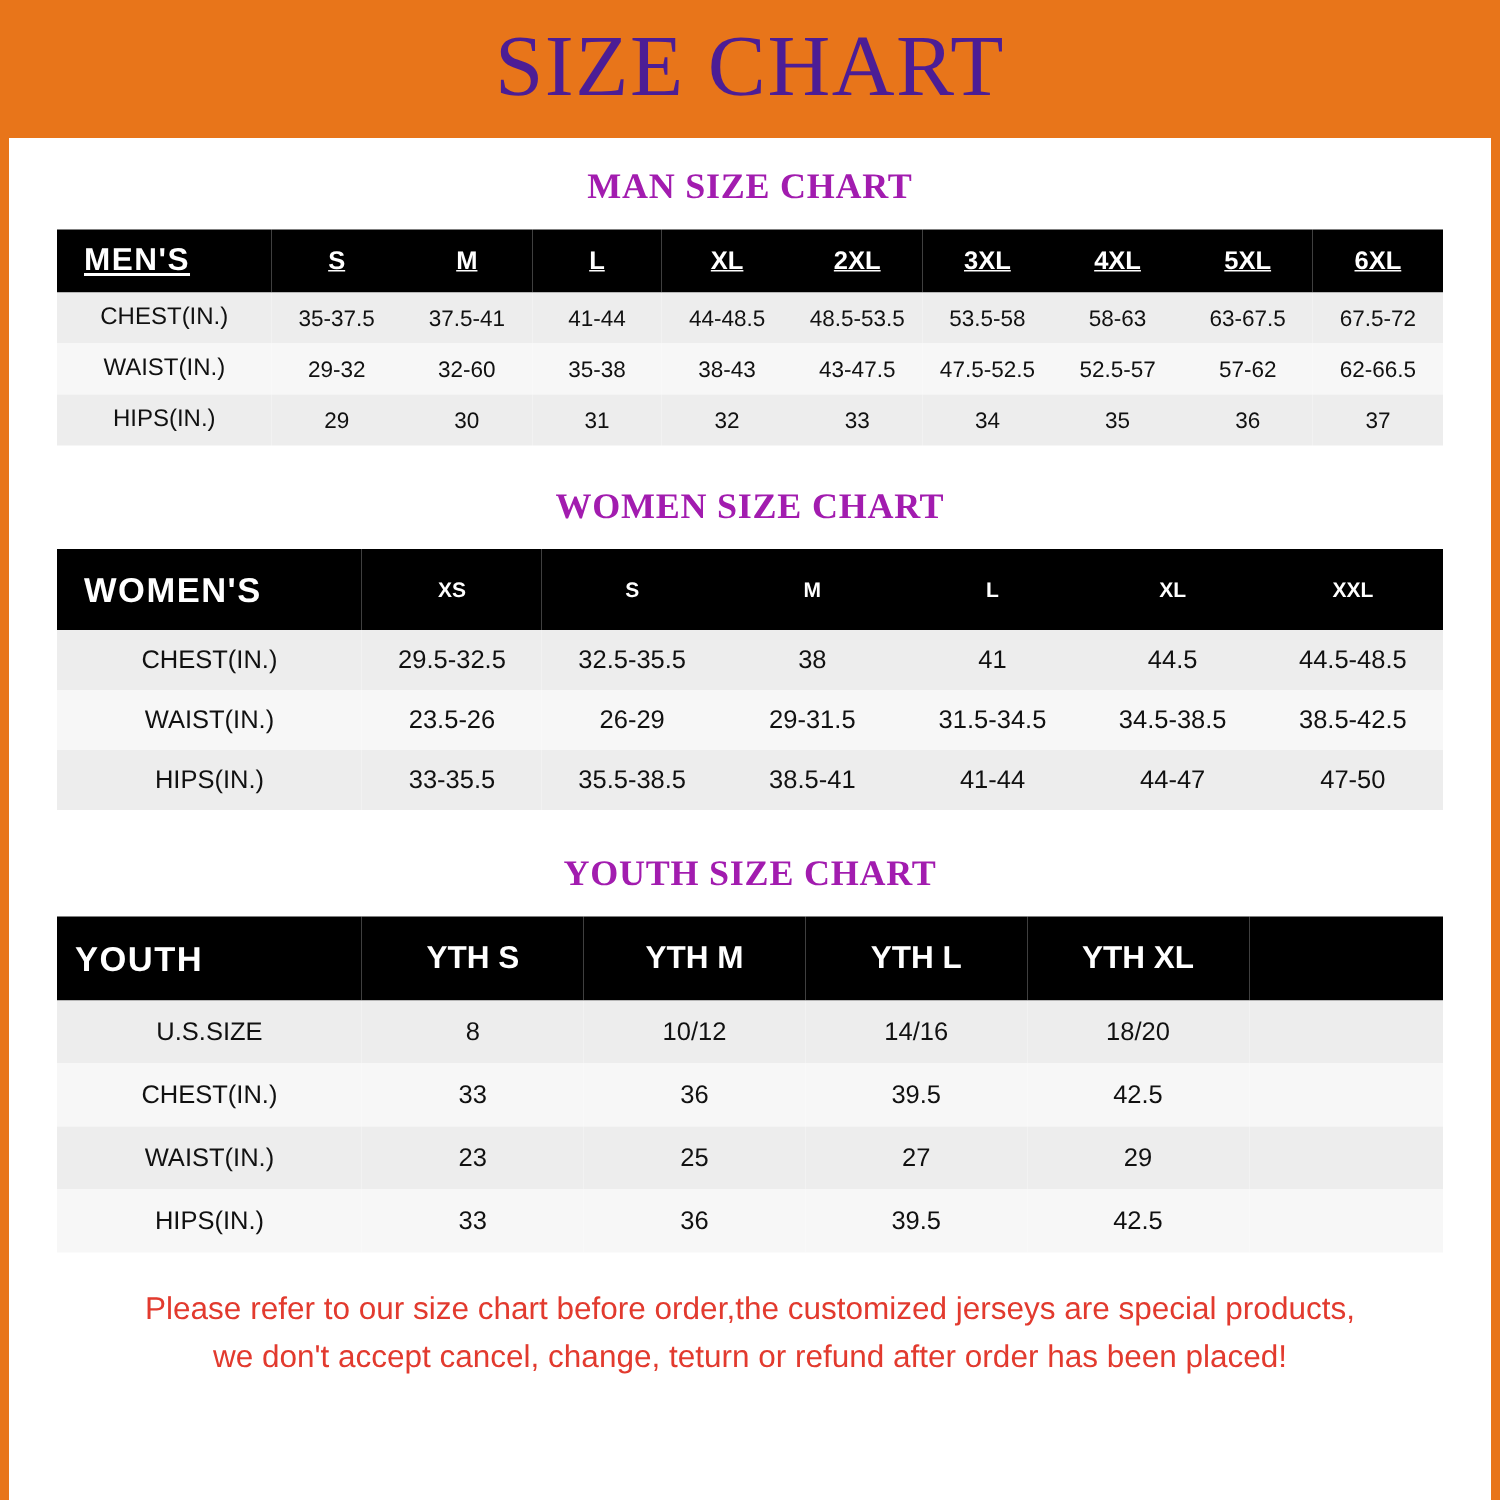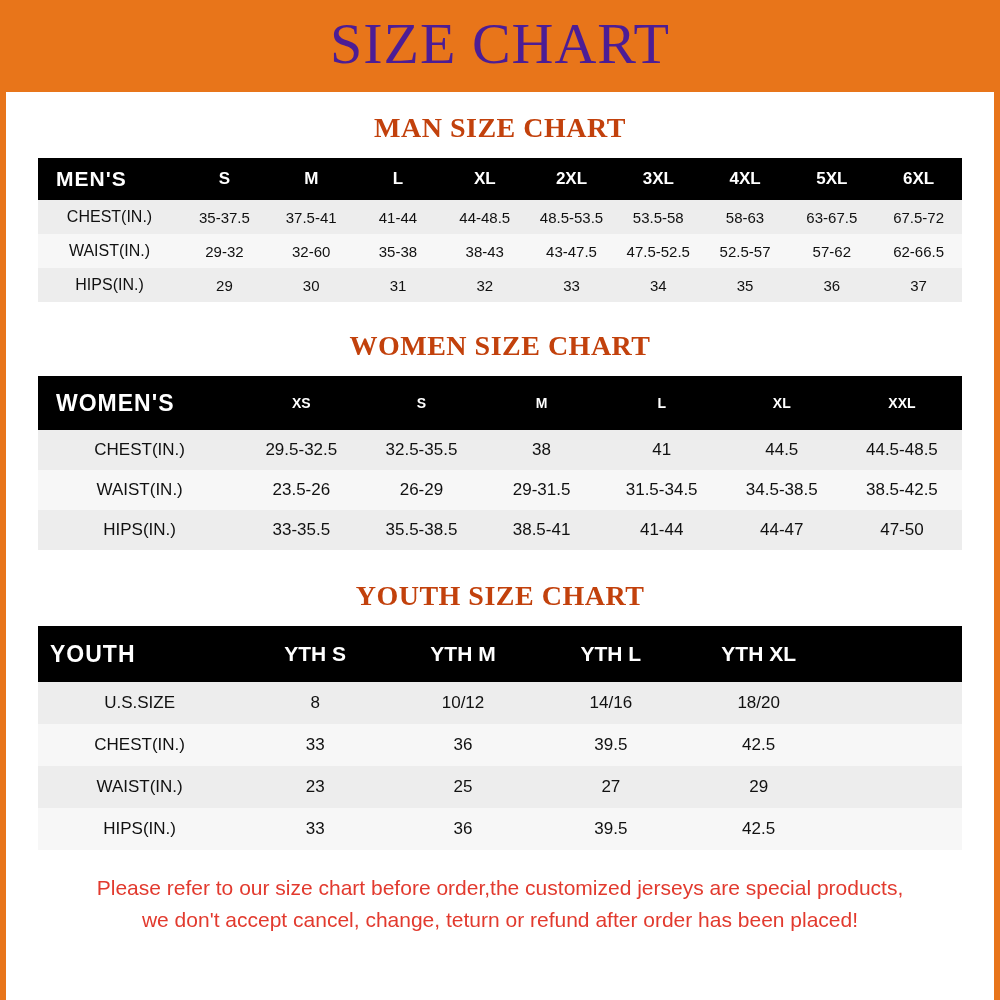--- a/index.html
+++ b/index.html
@@ -34,22 +34,22 @@
     font-size: 58px;
     letter-spacing: 1px;
     color: #4c1d95;
     line-height: 1;
     margin-top: -4px;
   }
   .section-title {
     text-align: center;
     font-family: "Liberation Serif", serif;
     font-weight: bold;
-    font-size: 28px;
-    color: #c2410c;
+    font-size: 24px;
+    color: #a21caf;
     letter-spacing: 0.5px;
   }
   .men-title { margin-top: 20px; }
   .women-title { margin-top: 28px; }
   .youth-title { margin-top: 30px; }
 
   table {
     border-collapse: collapse;
     table-layout: fixed;
   }
@@ -68,21 +68,21 @@
   table.size thead th {
     background: #000000;
     color: #ffffff;
     font-weight: bold;
   }
   table.size tbody tr.odd td { background: #ededed; }
   table.size tbody tr.even td { background: #f7f7f7; }
   table.size tbody td.rowlabel { text-align: center; }
 
   
-  .men thead th { height: 40px; font-size: 17px; }
+  .men thead th { height: 40px; font-size: 17px; text-decoration: underline; }
   .men thead th.first {
     text-align: left;
     padding-left: 18px;
     font-size: 21px;
     letter-spacing: 1px;
   }
   .men tbody td { height: 32px; font-size: 15px; }
   .men tbody td.rowlabel { font-size: 16px; }
 
   

